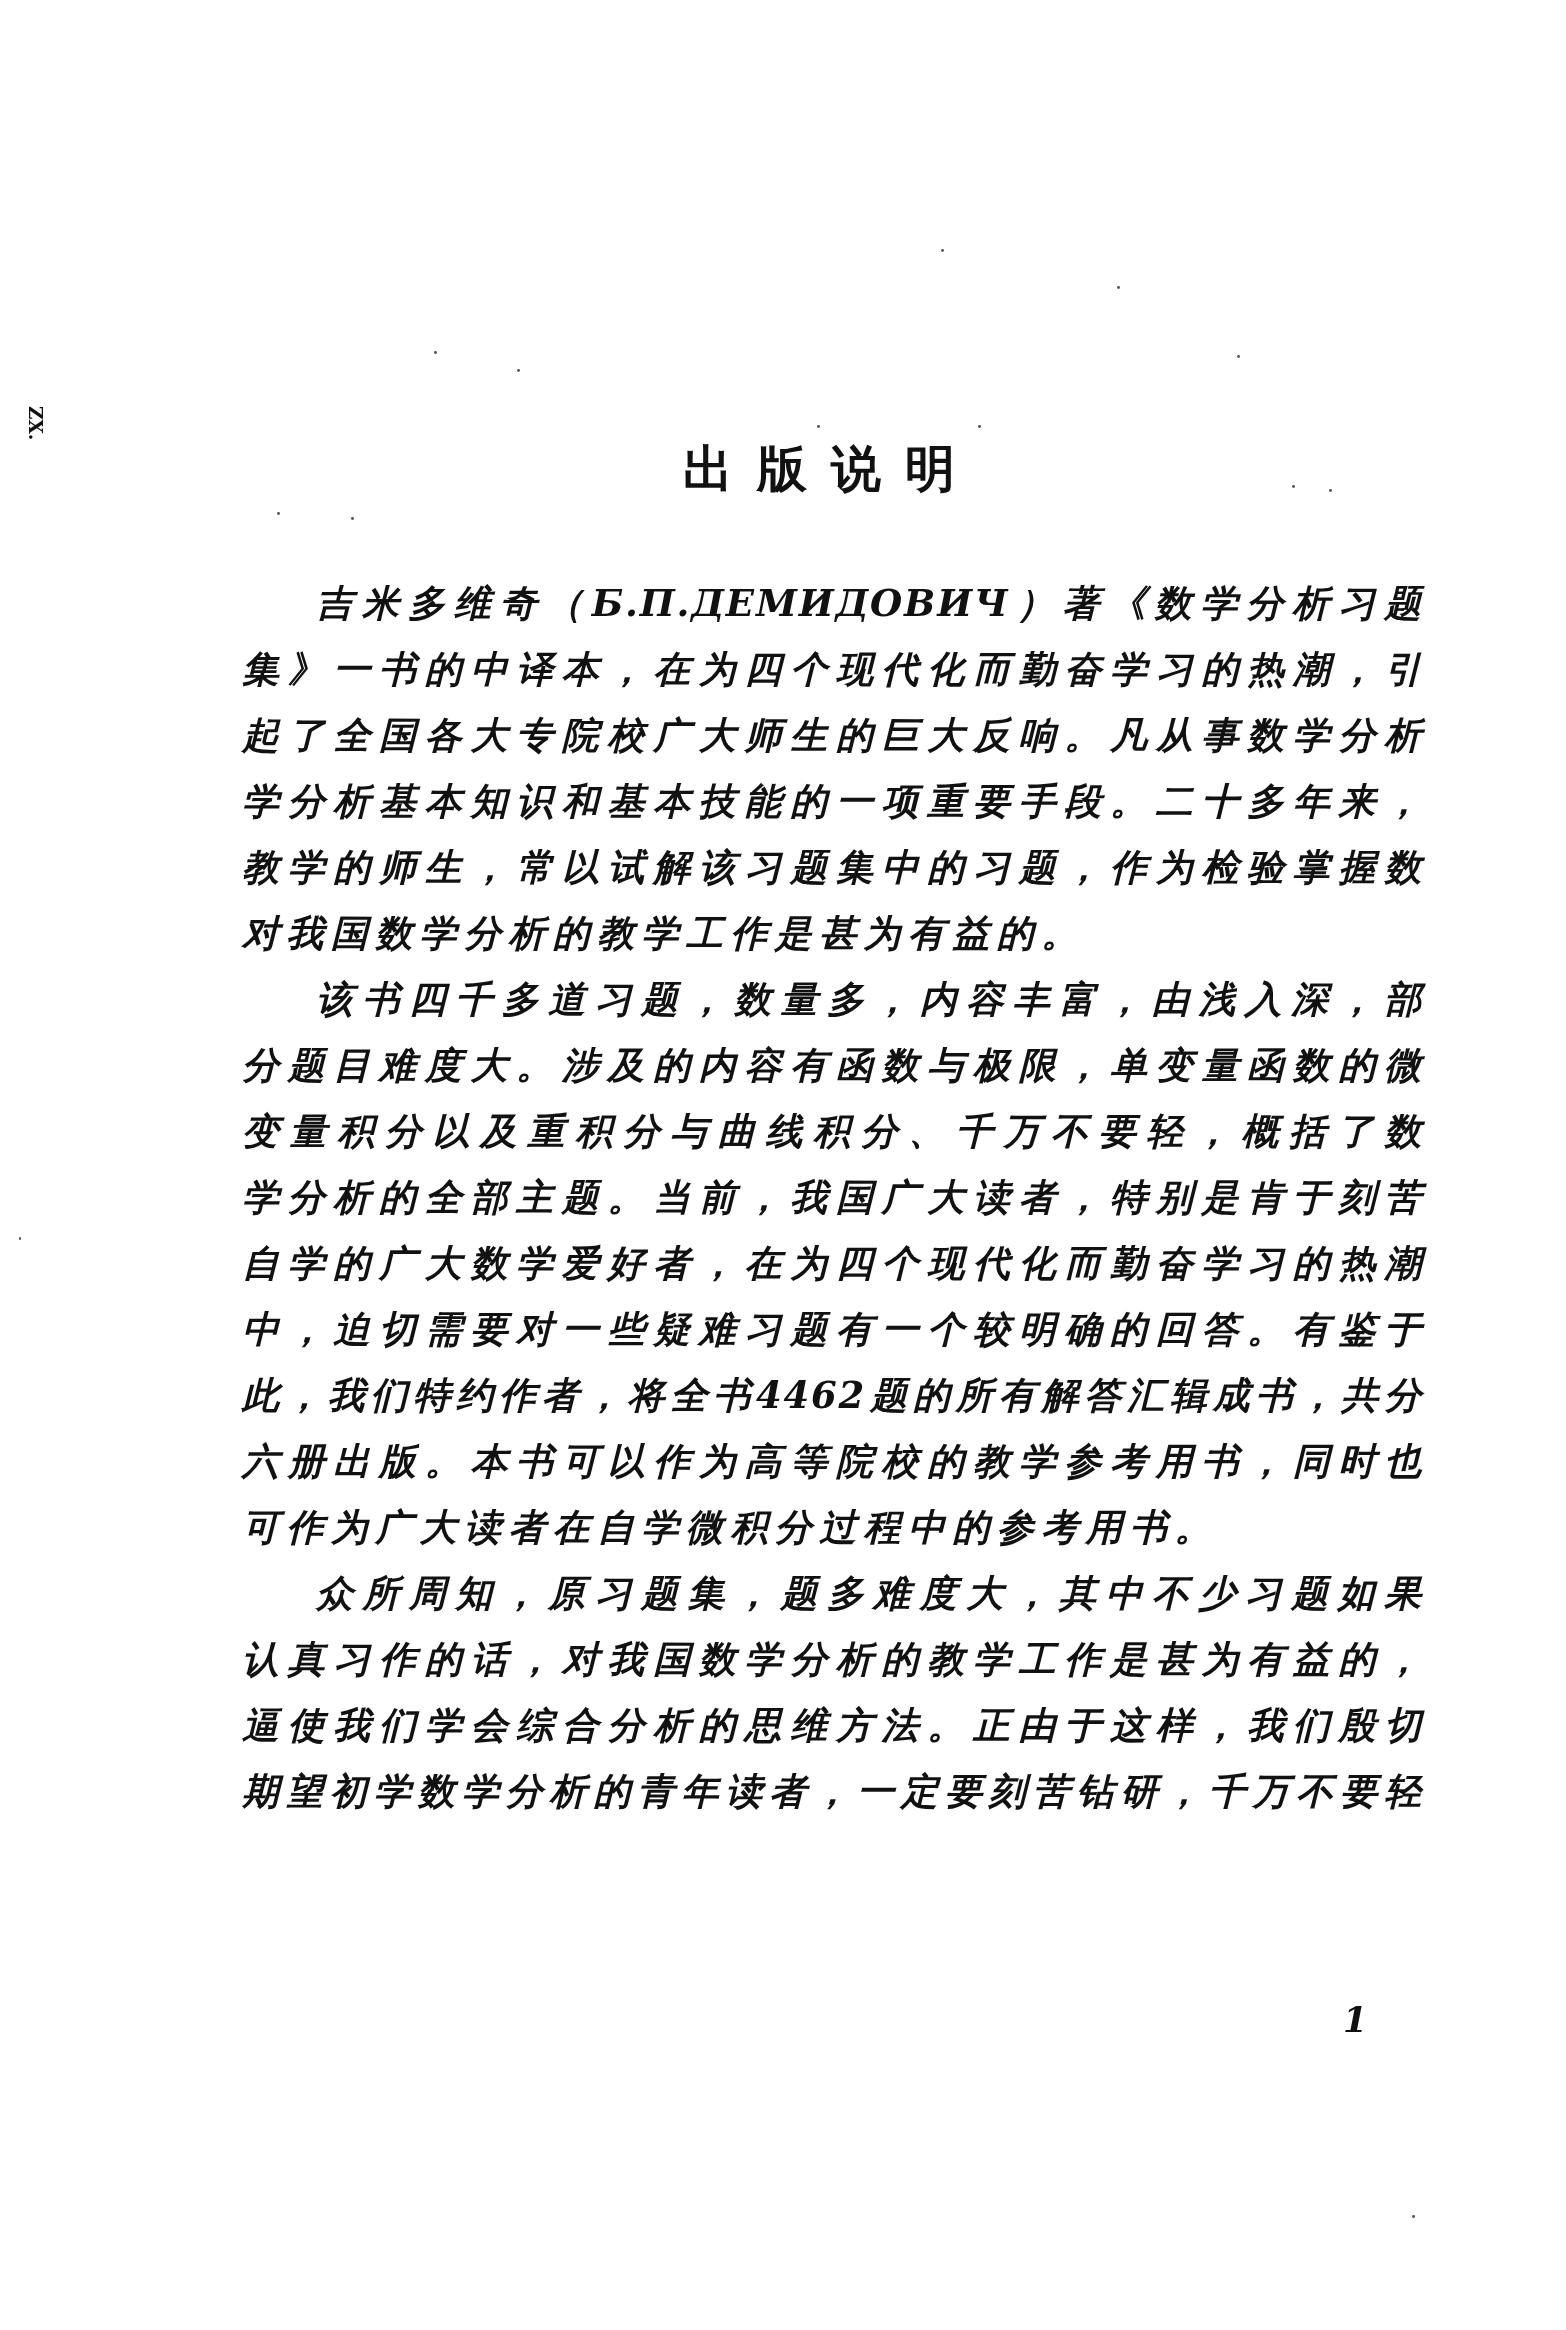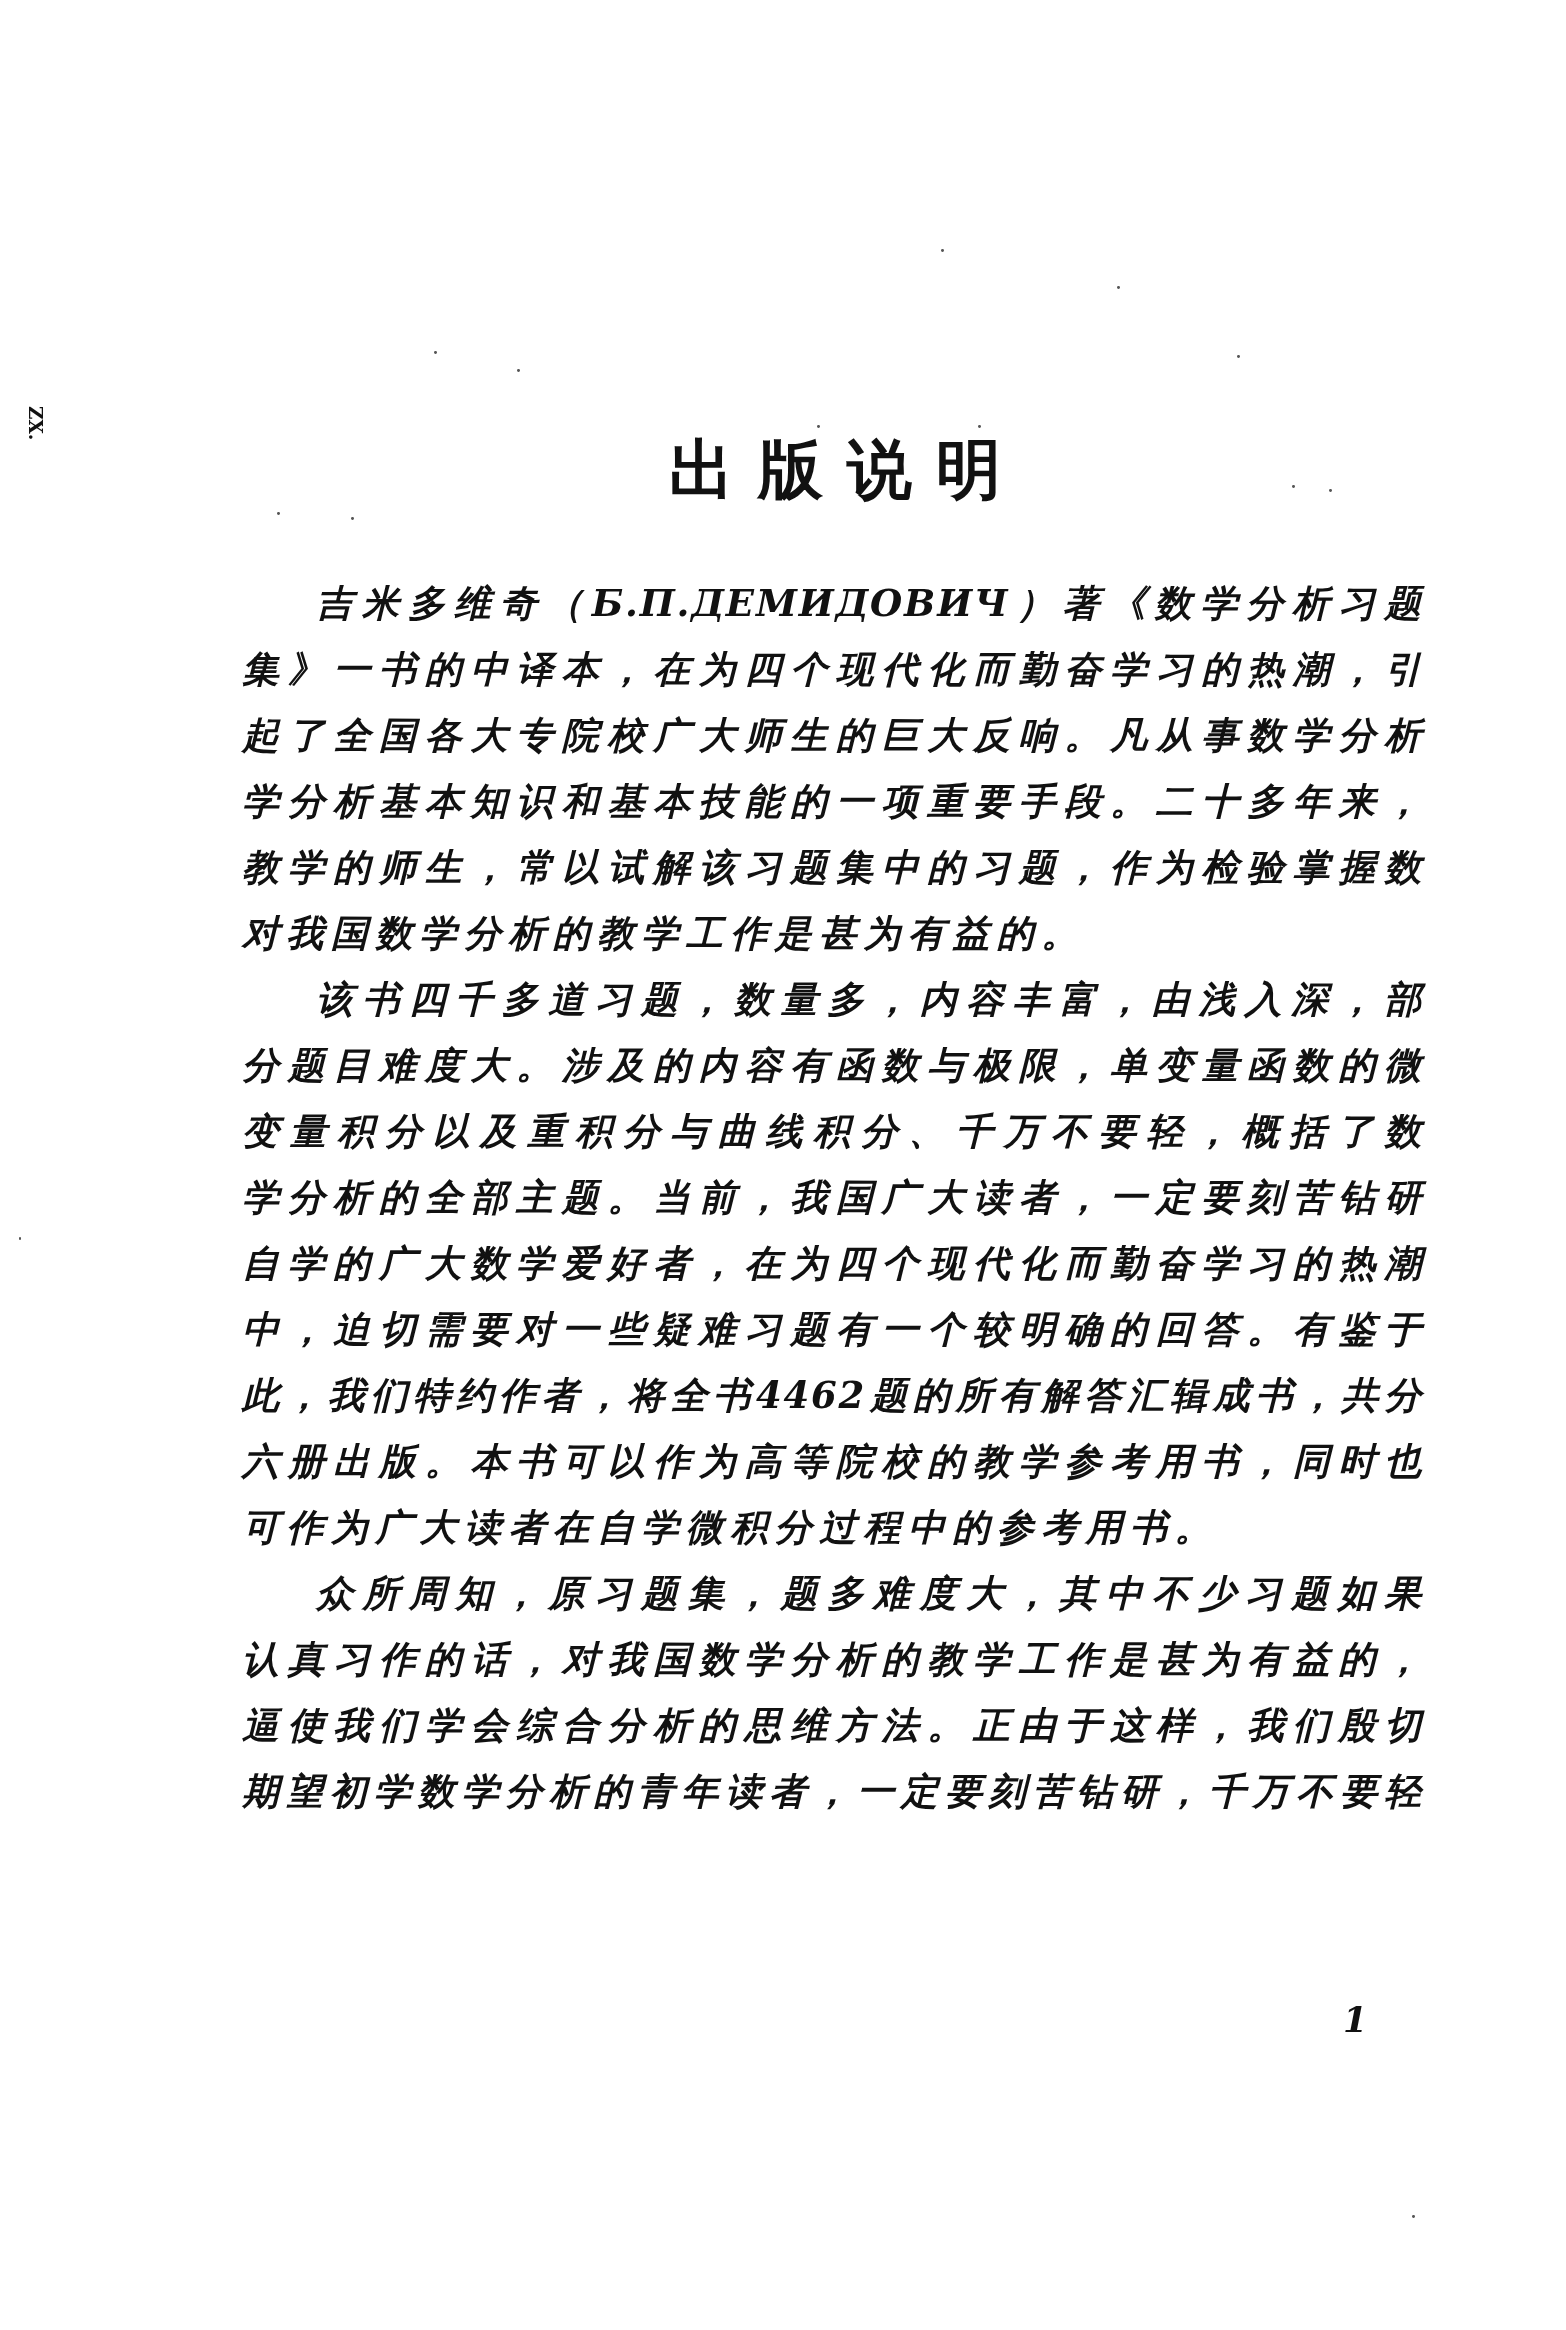--- a/index.html
+++ b/index.html
@@ -31,22 +31,22 @@
       line-height: 18.5px;
       color: #111;
       writing-mode: vertical-rl;
       font-weight: bold;
     }
     .title {
       position: absolute;
       left: 637px;
       top: 432px;
       width: 388px;
-      text-align: right;
-      font-size: 65px;
+      text-align: center;
+      font-size: 50px;
       font-weight: bold;
       letter-spacing: 24px;
       line-height: 74px;
       white-space: nowrap;
     }
     .body-text {
       position: absolute;
       left: 242px;
       top: 570px;
       width: 1181px;
@@ -101,21 +101,21 @@
     <span class="line indent">吉米多维奇（Б.П.ДЕМИДОВИЧ）著《数学分析习题</span>
     <span class="line">集》一书的中译本，在为四个现代化而勤奋学习的热潮，引</span>
     <span class="line">起了全国各大专院校广大师生的巨大反响。凡从事数学分析</span>
     <span class="line">学分析基本知识和基本技能的一项重要手段。二十多年来，</span>
     <span class="line">教学的师生，常以试解该习题集中的习题，作为检验掌握数</span>
     <span class="line last">对我国数学分析的教学工作是甚为有益的。</span>
 
     <span class="line indent">该书四千多道习题，数量多，内容丰富，由浅入深，部</span>
     <span class="line">分题目难度大。涉及的内容有函数与极限，单变量函数的微</span>
     <span class="line">变量积分以及重积分与曲线积分、千万不要轻，概括了数</span>
-    <span class="line">学分析的全部主题。当前，我国广大读者，一定要刻苦钻研</span>
+    <span class="line">学分析的全部主题。当前，我国广大读者，特别是肯于刻苦</span>
     <span class="line">自学的广大数学爱好者，在为四个现代化而勤奋学习的热潮</span>
     <span class="line">中，迫切需要对一些疑难习题有一个较明确的回答。有鉴于</span>
     <span class="line">此，我们特约作者，将全书4462题的所有解答汇辑成书，共分</span>
     <span class="line">六册出版。本书可以作为高等院校的教学参考用书，同时也</span>
     <span class="line last">可作为广大读者在自学微积分过程中的参考用书。</span>
 
     <span class="line indent">众所周知，原习题集，题多难度大，其中不少习题如果</span>
     <span class="line">认真习作的话，对我国数学分析的教学工作是甚为有益的，</span>
     <span class="line">逼使我们学会综合分析的思维方法。正由于这样，我们殷切</span>
     <span class="line">期望初学数学分析的青年读者，一定要刻苦钻研，千万不要轻</span>

